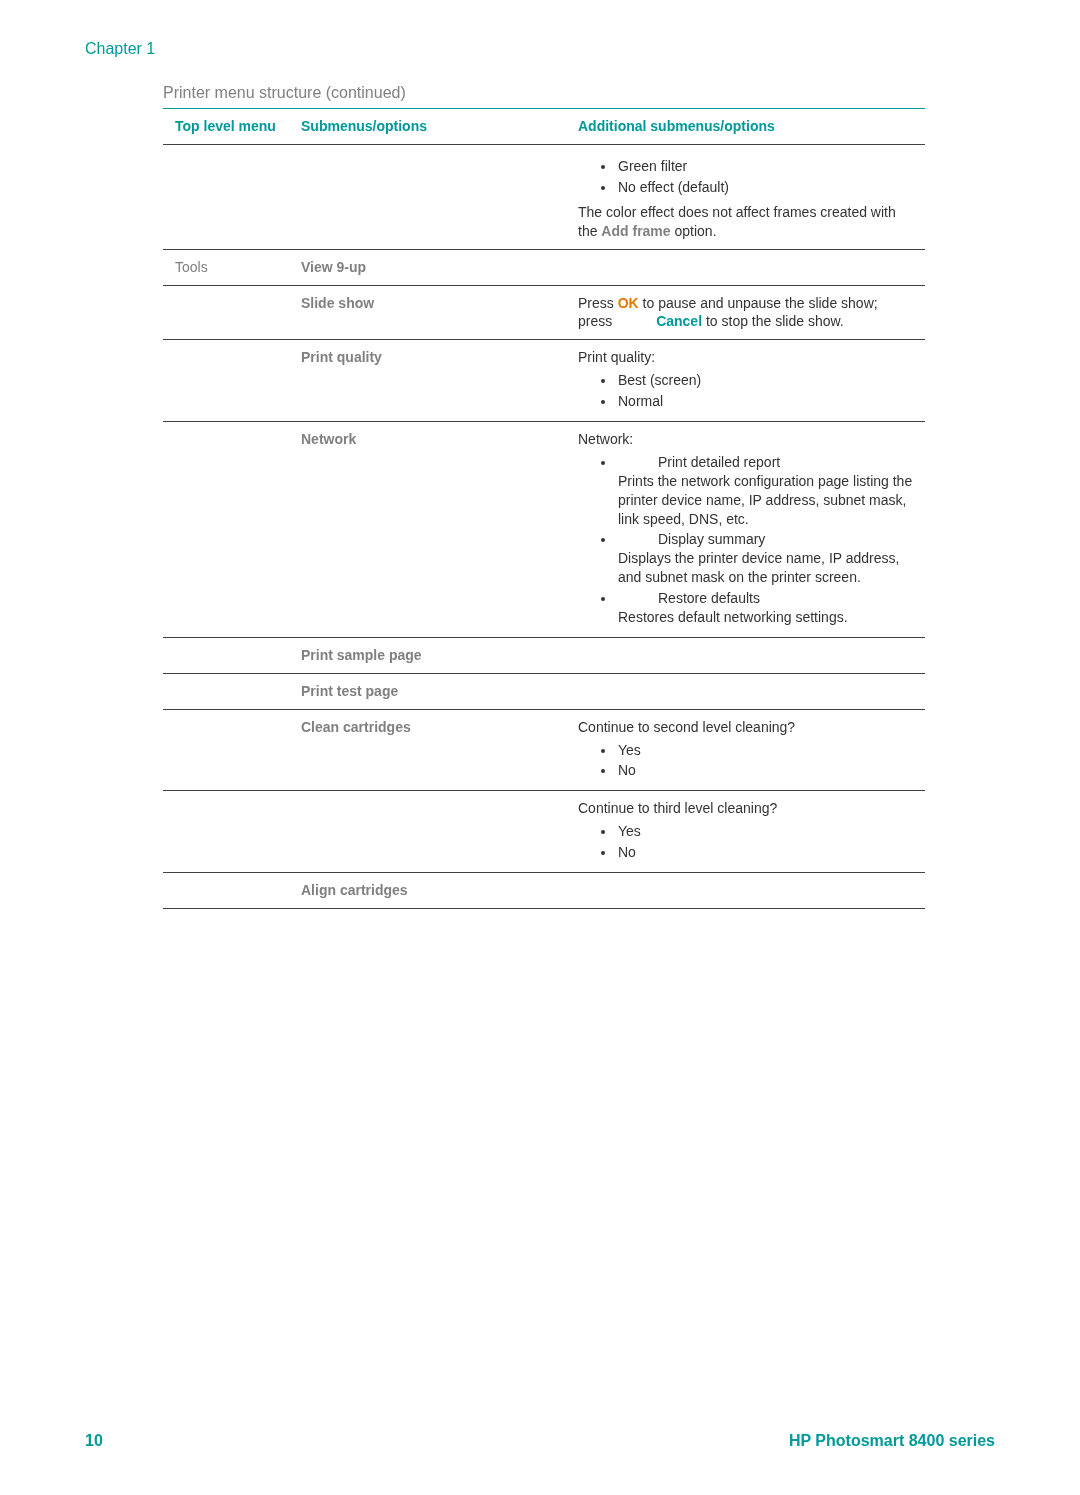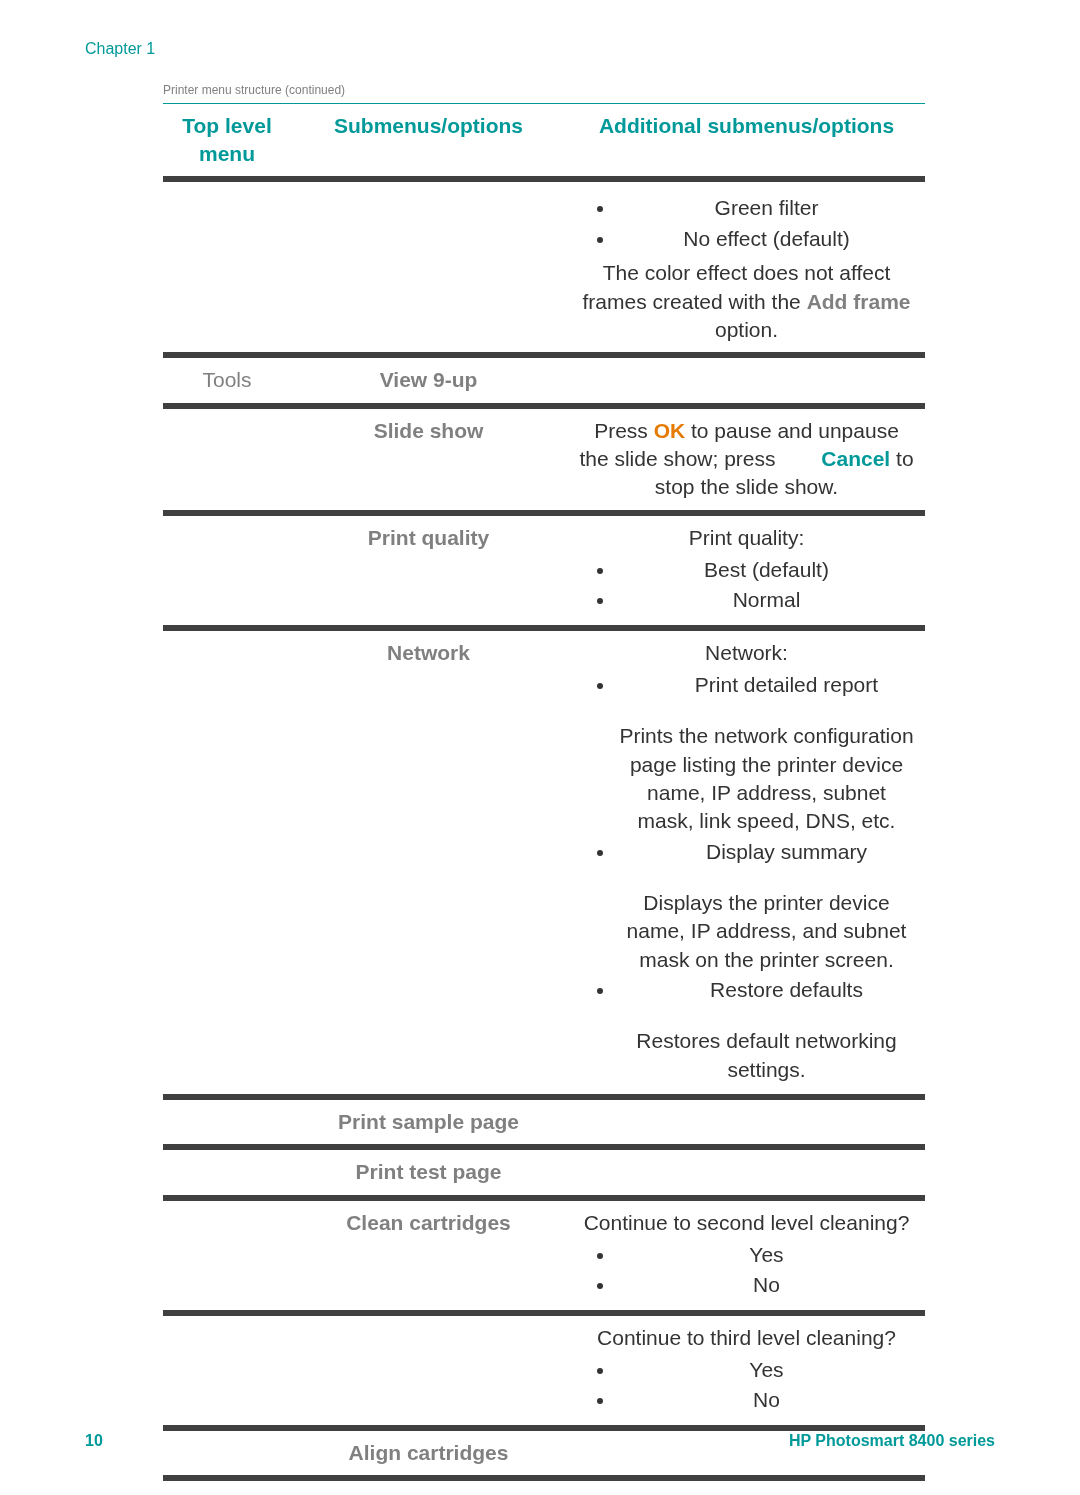--- a/index.html
+++ b/index.html
@@ -18,36 +18,35 @@
     padding: 38px 85px 4px 85px;
     position: relative;
     line-height: 1.35;
   }
   .chapter {
     color: #009999;
     font-size: 16px;
   }
   .caption {
     color: #808080;
-    font-size: 12px;
+    font-size: 16px;
     margin: 22px 0 5px 78px;
   }
   .tbl {
     margin-left: 78px;
     border-collapse: collapse;
     width: 762px;
     table-layout: fixed;
   }
   .tbl td {
     border-top: 1px solid #009999;
-    border-bottom: 6px solid #404040;
+    border-bottom: 1px solid #404040;
     vertical-align: top;
     padding: 8px 10px 8px 12px;
-    font-size: 21px;
-    text-align: center;
+    font-size: 14px;
   }
   .tbl tr.headrow td {
     color: #009999;
     font-weight: bold;
   }
   .col1 { width: 126px; }
   .col2 { width: 277px; }
   .col3 { }
   .sub-label {
     color: #808080;
@@ -65,21 +64,21 @@
   }
   ul.bul li {
     padding-left: 2px;
     margin-bottom: 2px;
   }
   .txt { color: #333333; }
   .ok { color: #e67a00; font-weight: bold; }
   .cancel { color: #009999; font-weight: bold; margin-left: 40px; }
   .gray-bold { color: #808080; font-weight: bold; }
   .itemtitle { color: #333333; margin-left: 40px; }
-  .itemdesc { color: #333333; margin-top: 23px; }
+  .itemdesc { color: #333333; }
   .para { margin-top: 6px; }
   .footer {
     position: absolute;
     bottom: 43px;
     left: 85px;
     right: 85px;
     display: flex;
     justify-content: space-between;
     font-size: 16px;
     font-weight: bold;
@@ -135,21 +134,21 @@
         <span>Press </span><span class="ok">OK</span><span> to pause and unpause the slide show; press </span><span class="cancel">Cancel</span><span> to stop the slide show.</span>
       </td>
     </tr>
 
     <tr>
       <td class="no-top-border"></td>
       <td><span class="sub-label">Print quality</span></td>
       <td>
         <div class="txt">Print quality:</div>
         <ul class="bul">
-          <li>Best (default)</li>
+          <li>Best (screen)</li>
           <li>Normal</li>
         </ul>
       </td>
     </tr>
 
     <tr>
       <td class="no-top-border"></td>
       <td><span class="sub-label">Network</span></td>
       <td>
         <div class="txt">Network:</div>

